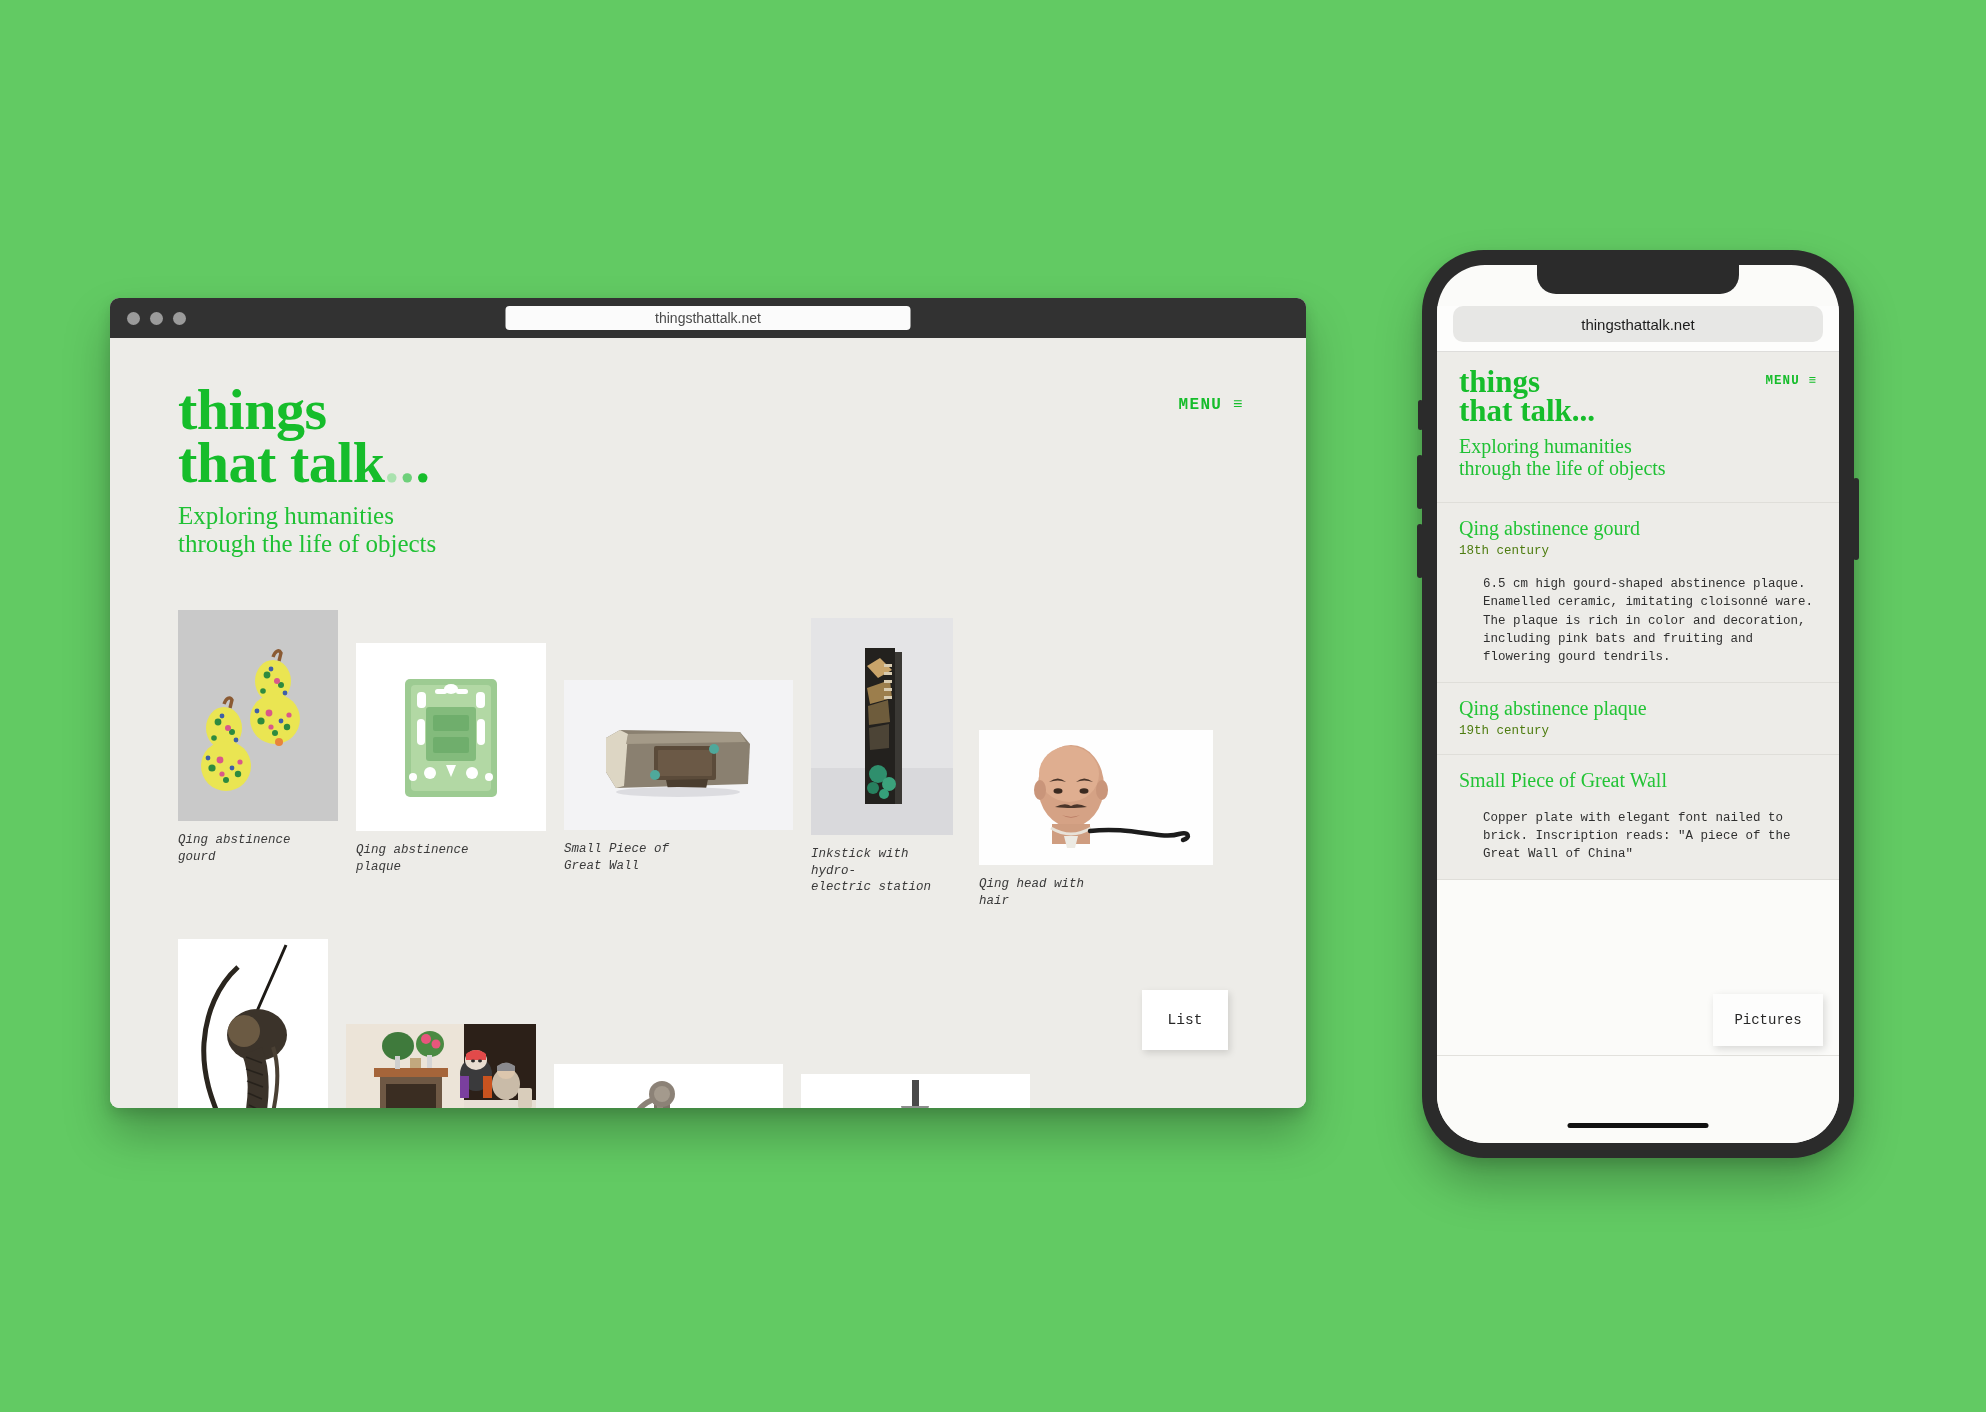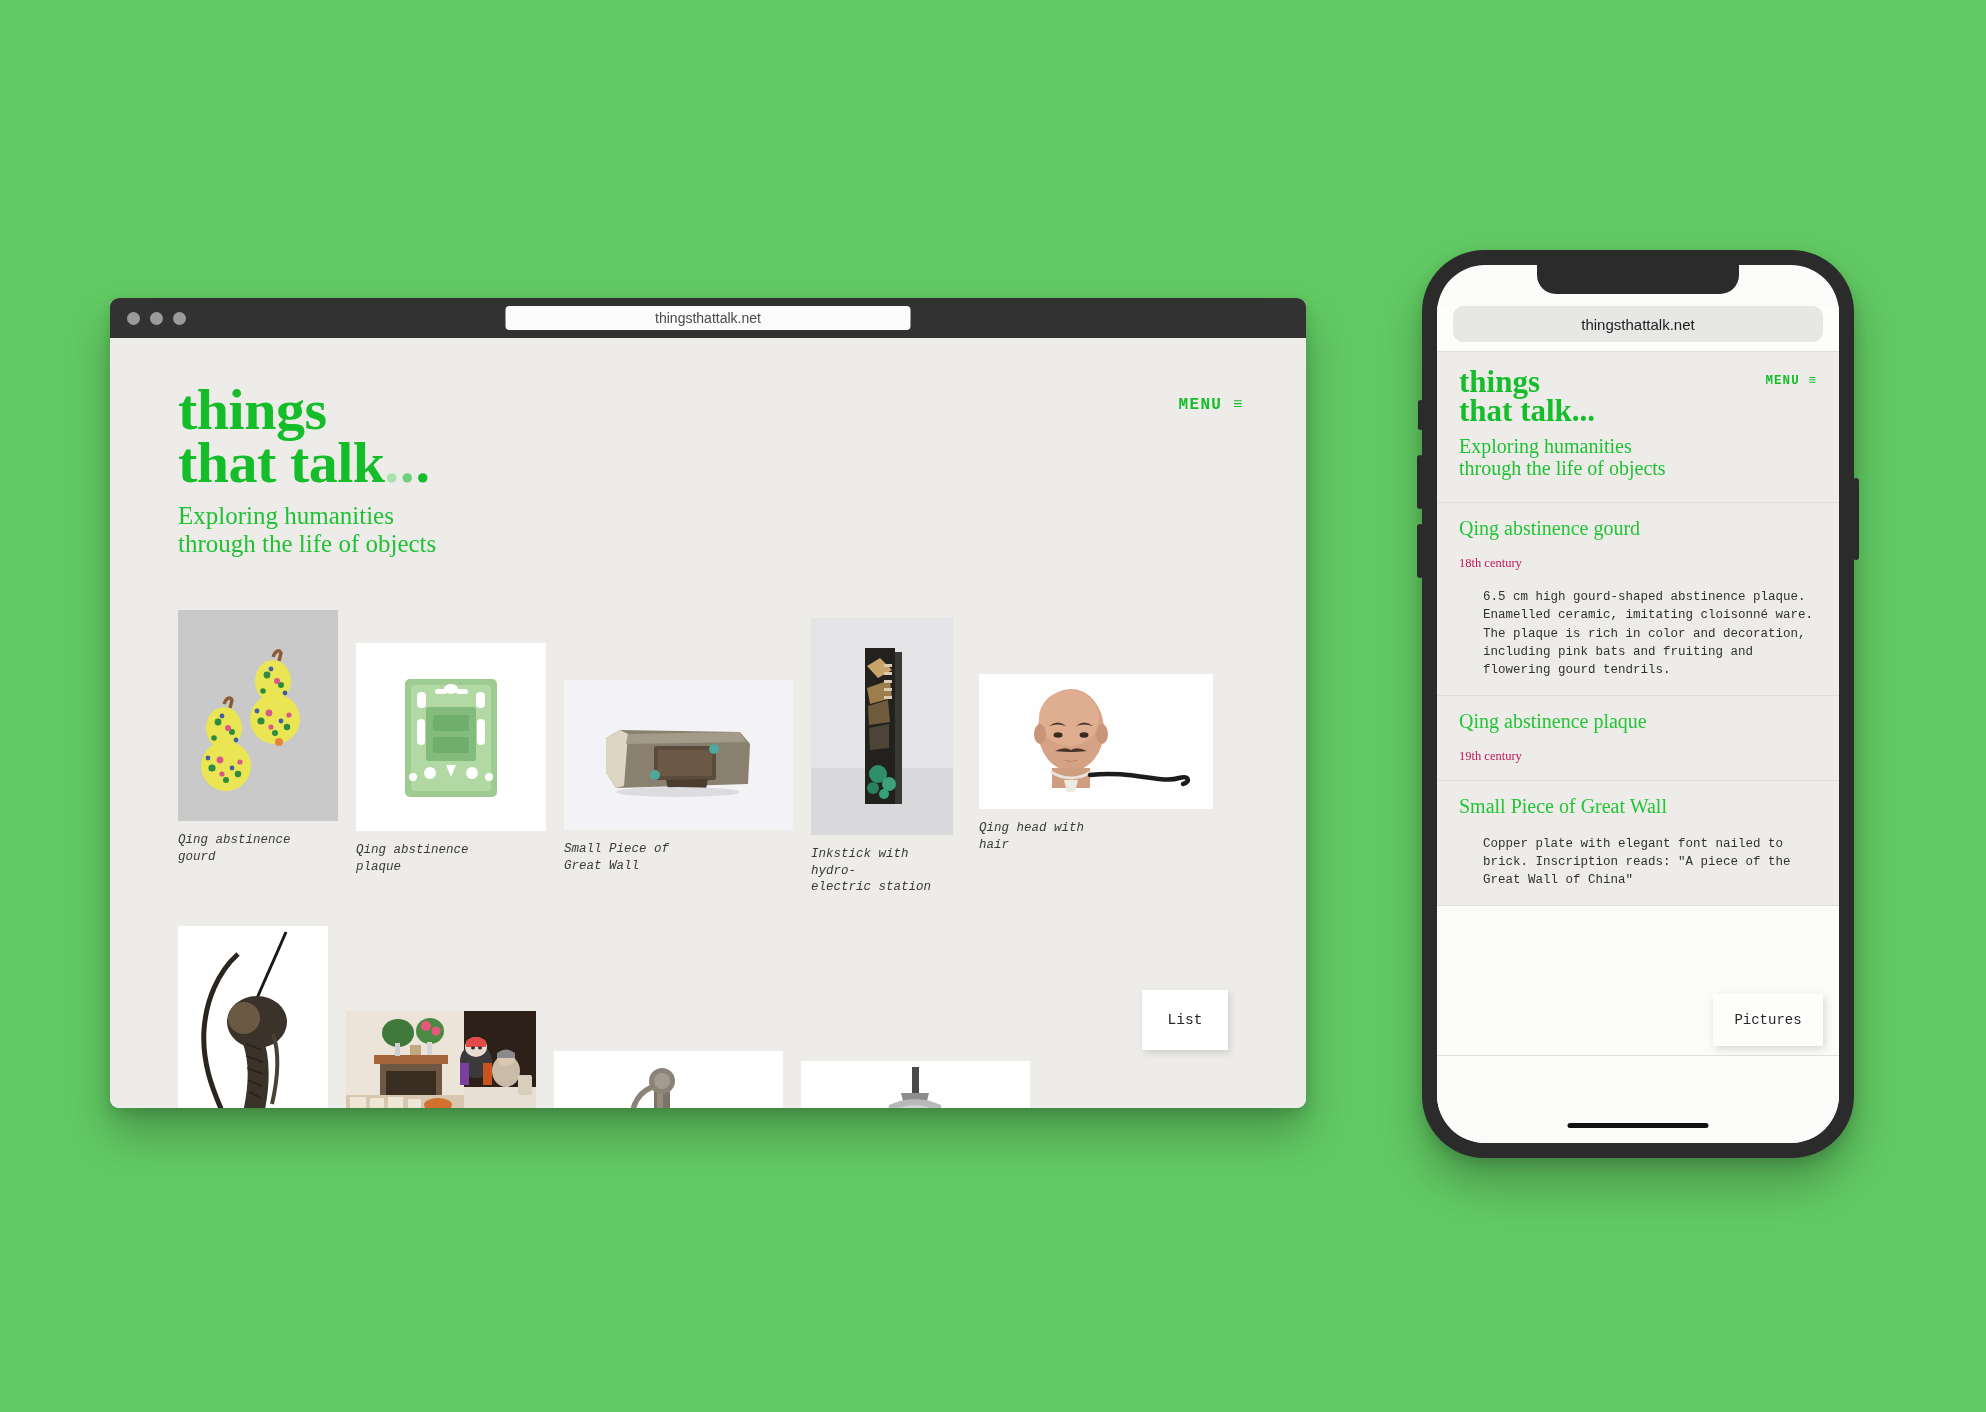--- a/index.html
+++ b/index.html
@@ -251,24 +251,24 @@
     border-bottom: 1px solid #dfded9;
     background: #edece8;
   }
   .entry-title {
     font-family: "Liberation Serif", serif;
     color: #23c436;
     font-size: 20px;
     line-height: 1.15;
   }
   .entry-date {
-    font-family: Liberation Serif, serif;
+    font-family: Liberation Mono, monospace;
     font-size: 12.5px;
-    color: #be185d;
-    margin-top: 16px;
+    color: #4d7c0f;
+    margin-top: 4px;
   }
   .entry-body {
     font-family: "Liberation Mono", monospace;
     font-size: 12.5px;
     color: #303030;
     line-height: 1.45;
     margin-top: 17px;
     margin-left: 24px;
   }
 
@@ -481,21 +481,21 @@
                   <rect x="2" y="-46" width="8" height="3"></rect>
                   <rect x="2" y="-38" width="8" height="3"></rect>
                   <rect x="2" y="-30" width="8" height="3"></rect>
                 </g>
               </g>
             </svg>
           </div>
           <div class="gal-cap" style="max-width:150px;">Inkstick with hydro-<br>electric station</div>
         </div>
 
-        <div class="gal-item" style="margin-top:64px;">
+        <div class="gal-item" style="margin-top:120px;">
           <div class="gal-img" style="width:234px;height:135px;">
             <svg class="ph" viewBox="0 0 234 135">
               <rect width="234" height="135" fill="#fefefe"></rect>
               <g transform="translate(92,74)">
                 <ellipse cx="0" cy="-18" rx="33" ry="41" fill="#d5a285"></ellipse>
                 <ellipse cx="-2" cy="-30" rx="30" ry="28" fill="#dfae90"></ellipse>
                 <ellipse cx="-31" cy="-14" rx="6" ry="10" fill="#c9957a"></ellipse>
                 <ellipse cx="31" cy="-14" rx="6" ry="10" fill="#c9957a"></ellipse>
                 <path d="M-22,-22 Q-13,-29 -5,-22 Q-13,-25 -22,-22" fill="#4a352a"></path>
                 <path d="M5,-22 Q13,-29 22,-22 Q13,-25 5,-22" fill="#4a352a"></path>

